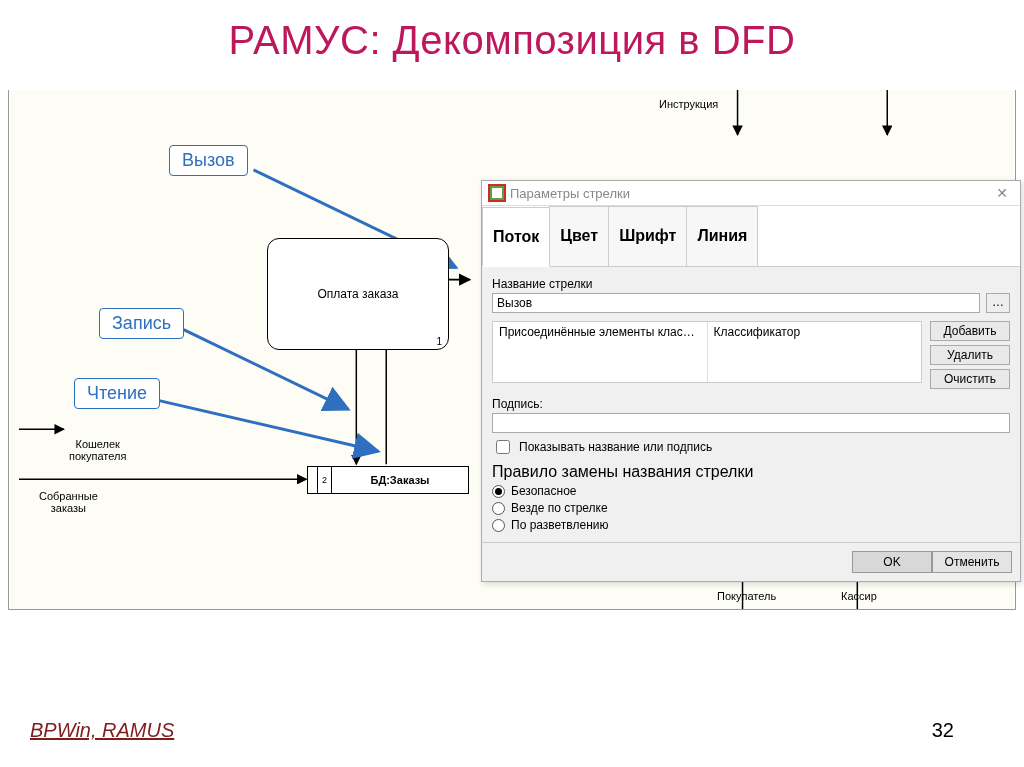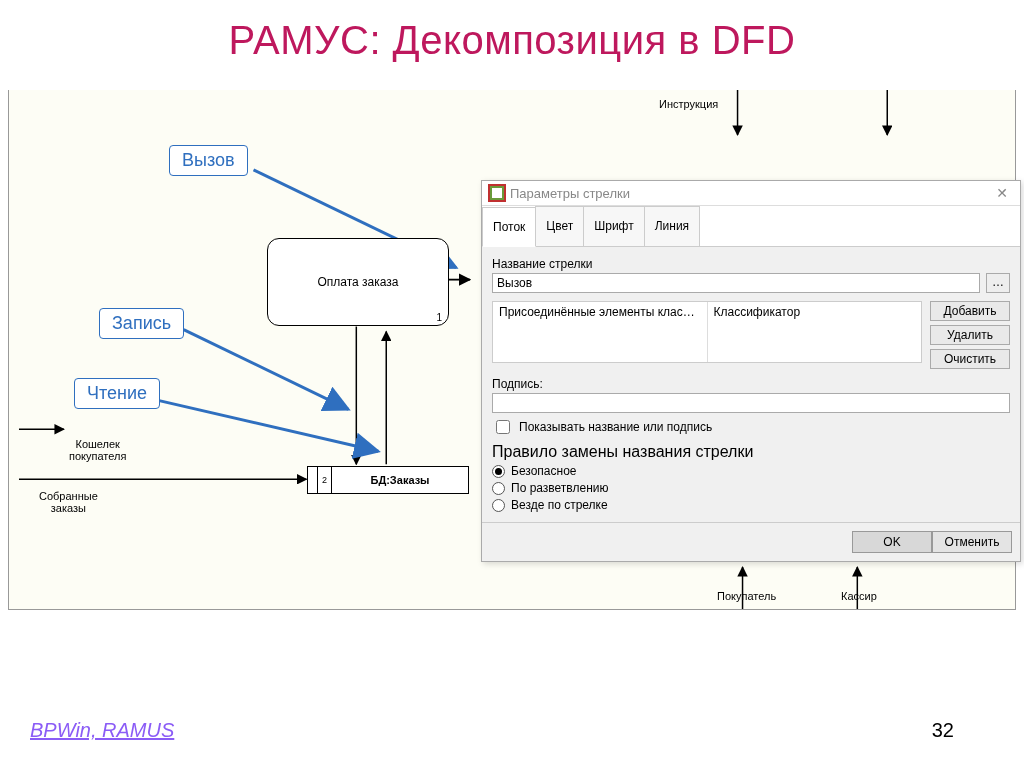--- a/index.html
+++ b/index.html
@@ -27,21 +27,21 @@
     right: 8px;
     height: 520px;
     background: #fdfdf5;
     border: 1px solid #999;
     border-top: none;
   }
   .footer-link {
     position: absolute;
     bottom: 25px;
     left: 30px;
-    color: #8b5cf6;
+    color: #7f1d1d;
     text-decoration: underline;
     font-style: italic;
     font-size: 20px;
   }
   .page-number {
     position: absolute;
     bottom: 25px;
     right: 70px;
     font-size: 20px;
     color: #000;
@@ -134,26 +134,27 @@
     background: #fff;
   }
   .dialog-titlebar .left { display:flex; align-items:center; gap:6px;}
   .close-x { font-size: 14px; color: #888; padding: 0 4px; }
   .tabs {
     display: flex;
     background: #fff;
     border-bottom: 1px solid #ccc;
   }
   .tab {
-    padding: 12px 10px;
+    padding: 20px 10px;
     border: 1px solid #ccc;
     border-bottom: none;
     background: #f7f7f7;
-    font-size: 12px;
+    font-size: 16px;
     margin-right: -1px;
+    font-weight: bold;
   }
   .tab.active {
     background: #fff;
     border-bottom: 1px solid #fff;
     position: relative;
     top: 1px;
   }
   .dlg-body {
     padding: 6px 10px 10px 10px;
     background: #f0f0f0;
@@ -291,21 +292,21 @@
     <line x1="175" y1="240" x2="340" y2="320" stroke="#2f6fbf" stroke-width="3" marker-end="url(#arrb)"></line>
     <line x1="145" y1="310" x2="370" y2="362" stroke="#2f6fbf" stroke-width="3" marker-end="url(#arrb)"></line>
   </svg>
 
   <div class="dlabel" style="left:650px;top:8px;">Инструкция</div>
 
   <div class="callout" style="left:160px;top:55px;">Вызов</div>
   <div class="callout" style="left:90px;top:218px;">Запись</div>
   <div class="callout" style="left:65px;top:288px;">Чтение</div>
 
-  <div class="process-box" style="left:258px;top:148px;width:182px;height:88px;text-align:right;">
+  <div class="process-box" style="left:258px;top:148px;width:182px;height:112px;text-align:right;">
     <span>Оплата заказа</span>
     <span class="num">1</span>
   </div>
 
   <div class="datastore" style="left:298px;top:376px;width:162px;height:28px;">
     <div class="col0"></div>
     <div class="col1">2</div>
     <div class="label">БД:Заказы</div>
   </div>
 
@@ -353,25 +354,25 @@
         <input type="checkbox" style="">
         <span>Показывать название или подпись</span>
       </label>
       <div class="rule">Правило замены названия стрелки</div>
       <div class="radio">
         <span class="dot sel"></span>
         <span>Безопасное</span>
       </div>
       <div class="radio">
         <span class="dot"></span>
-        <span>По разветвлению</span>
+        <span>Везде по стрелке</span>
       </div>
       <div class="radio">
         <span class="dot"></span>
-        <span>Везде по стрелке</span>
+        <span>По разветвлению</span>
       </div>
     </div>
     <div class="dlg-footer">
       <div class="fbtn primary">OK</div>
       <div class="fbtn">Отменить</div>
     </div>
   </div>
 </div>
 
 <a class="footer-link">BPWin, RAMUS</a>

